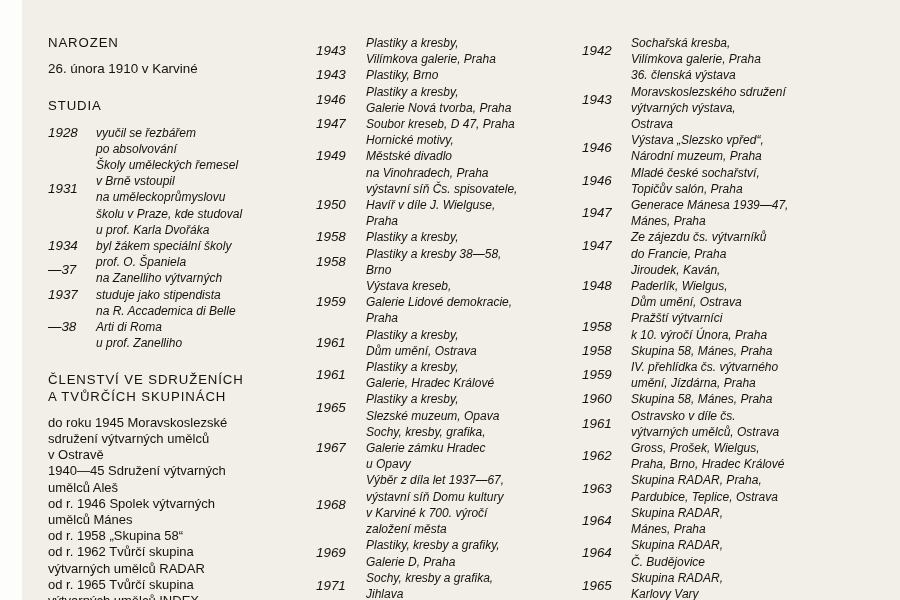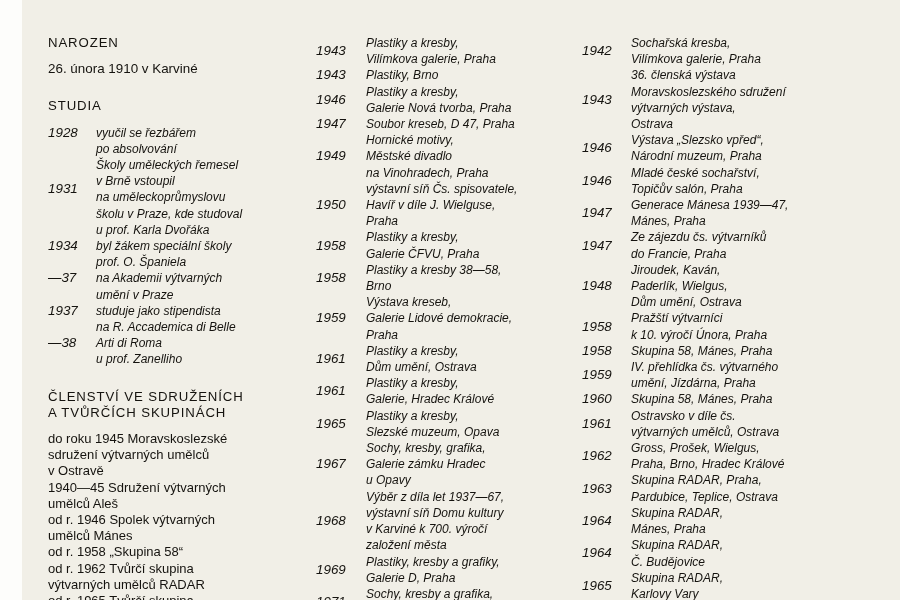--- a/index.html
+++ b/index.html
@@ -126,22 +126,21 @@
           <div class="row">
             <div class="yr">1934</div>
             <div class="txt">
               <div>byl žákem speciální školy</div>
             </div>
           </div>
           <div class="row">
             <div class="yr">—37</div>
             <div class="txt">
               <div>prof. O. Španiela</div>
-              <div>na Akademii výtvarných</div>
-              <div>umění v Praze</div>
+              <div>na Zanelliho výtvarných</div>
             </div>
           </div>
           <div class="row">
             <div class="yr">1937</div>
             <div class="txt">
               <div>studuje jako stipendista</div>
             </div>
           </div>
           <div class="row">
             <div class="yr">—38</div>
@@ -213,21 +212,20 @@
             <div class="txt">
               <div>výstavní síň Čs. spisovatele,</div>
               <div>Havíř v díle J. Wielguse,</div>
               <div>Praha</div>
             </div>
           </div>
           <div class="row">
             <div class="yr">1958</div>
             <div class="txt">
               <div>Plastiky a kresby,</div>
-              <div>Galerie ČFVU, Praha</div>
             </div>
           </div>
           <div class="row">
             <div class="yr">1958</div>
             <div class="txt">
               <div>Plastiky a kresby 38—58,</div>
               <div>Brno</div>
             </div>
           </div>
           <div class="row">

